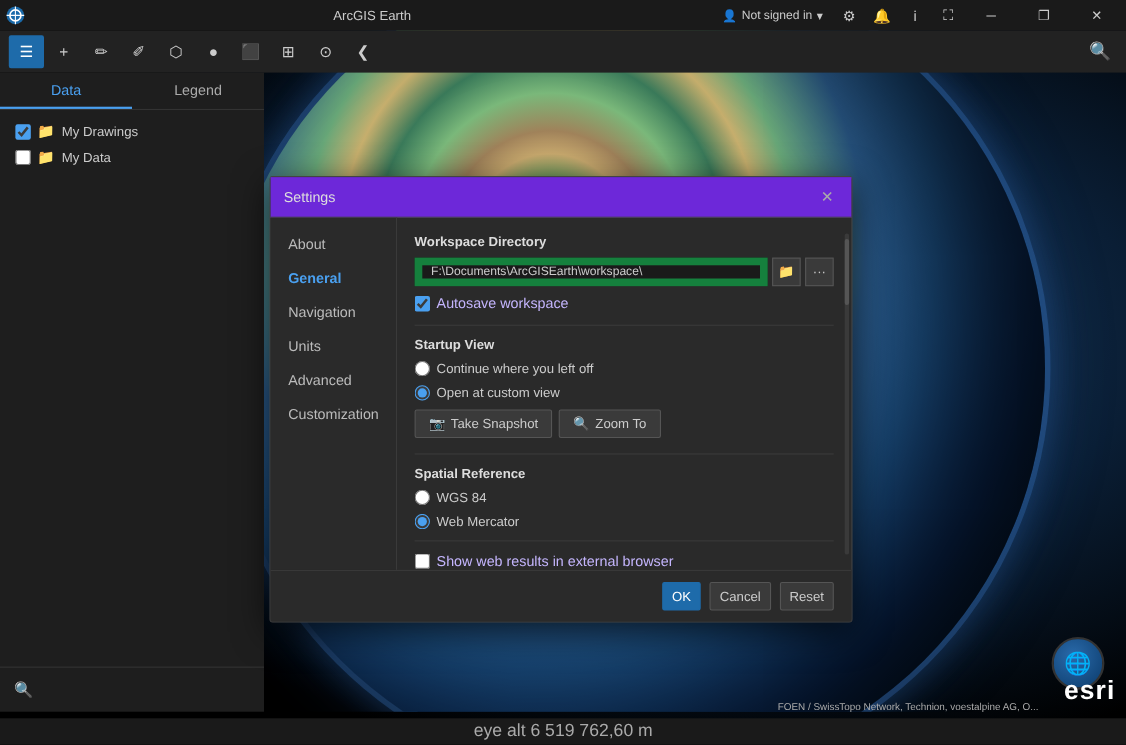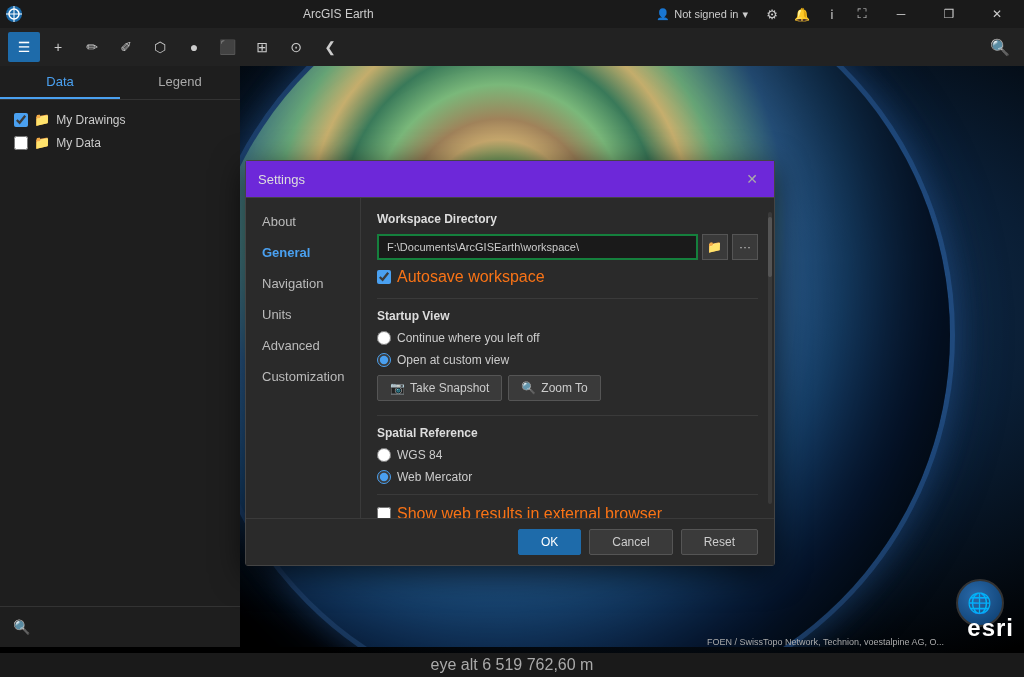--- a/index.html
+++ b/index.html
@@ -386,21 +386,21 @@
     .settings-path-row {
       display: flex;
       align-items: center;
       gap: 4px;
       margin-bottom: 8px;
     }
 
     .settings-path-input {
       flex: 1;
       background: #1a1a1a;
-      border: 2px solid #15803d;
+      border: 7px solid #15803d;
       color: #ccc;
       font-size: 11px;
       padding: 4px 8px;
       height: 26px;
       outline: none;
     }
 
     .settings-path-btn {
       width: 26px;
       height: 26px;
@@ -421,22 +421,22 @@
       margin-bottom: 12px;
     }
 
     .settings-checkbox {
       width: 14px;
       height: 14px;
       accent-color: #4aa0f0;
     }
 
     .settings-checkbox-label {
-      color: #f97316;
-      font-size: 16px;
+      color: #c4b5fd;
+      font-size: 13px;
     }
 
     .settings-radio-row {
       display: flex;
       align-items: center;
       gap: 6px;
       margin-bottom: 8px;
     }
 
     .settings-radio {
@@ -478,21 +478,21 @@
     #settings-footer {
       display: flex;
       justify-content: flex-end;
       gap: 8px;
       padding: 10px 16px;
       border-top: 1px solid #3a3a3a;
       background: #2a2a2a;
     }
 
     .dialog-btn {
-      padding: 5px 22px;
+      padding: 5px 8px;
       font-size: 12px;
       cursor: pointer;
       border-radius: 2px;
       border: 1px solid #555;
     }
 
     .dialog-btn-ok {
       background: #1e6baa;
       color: #fff;
       border-color: #1e6baa;

